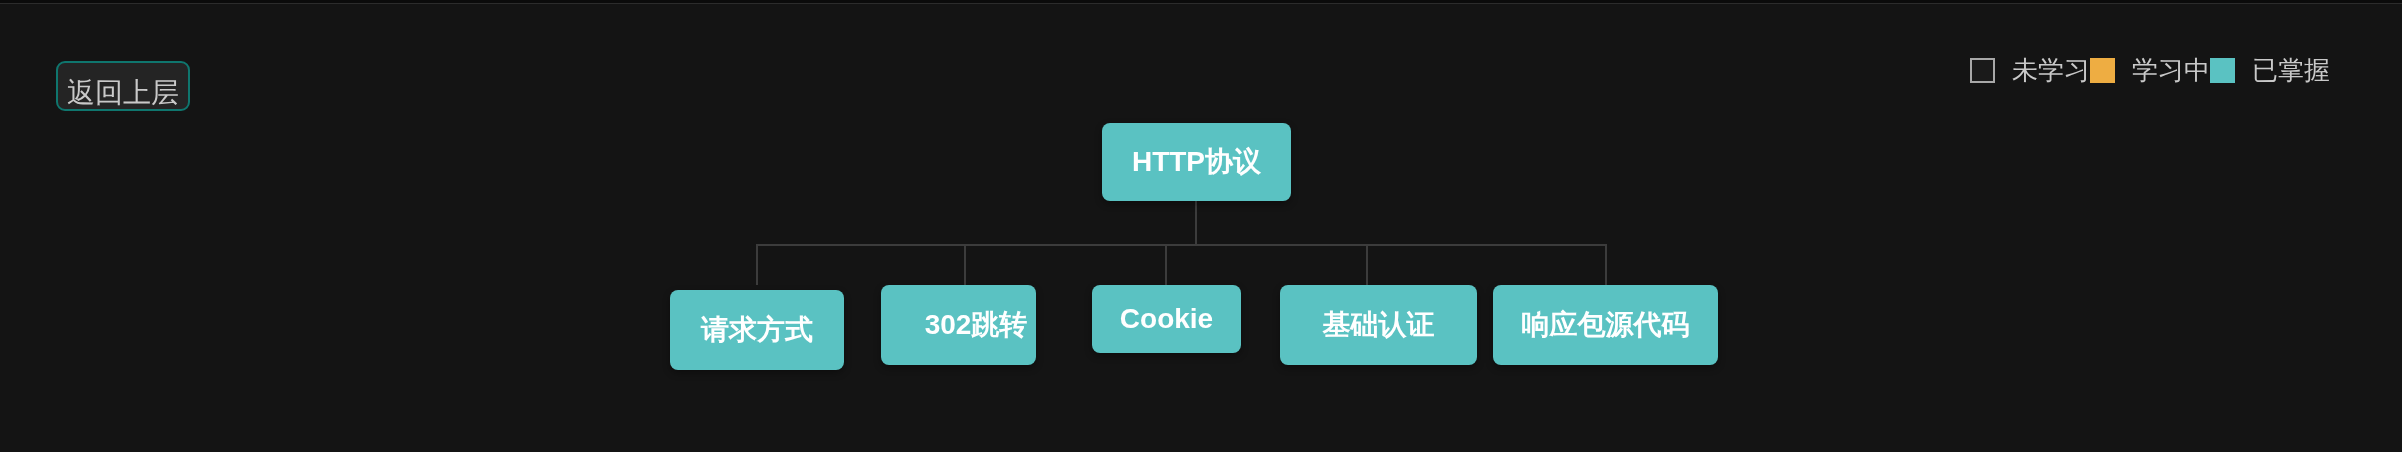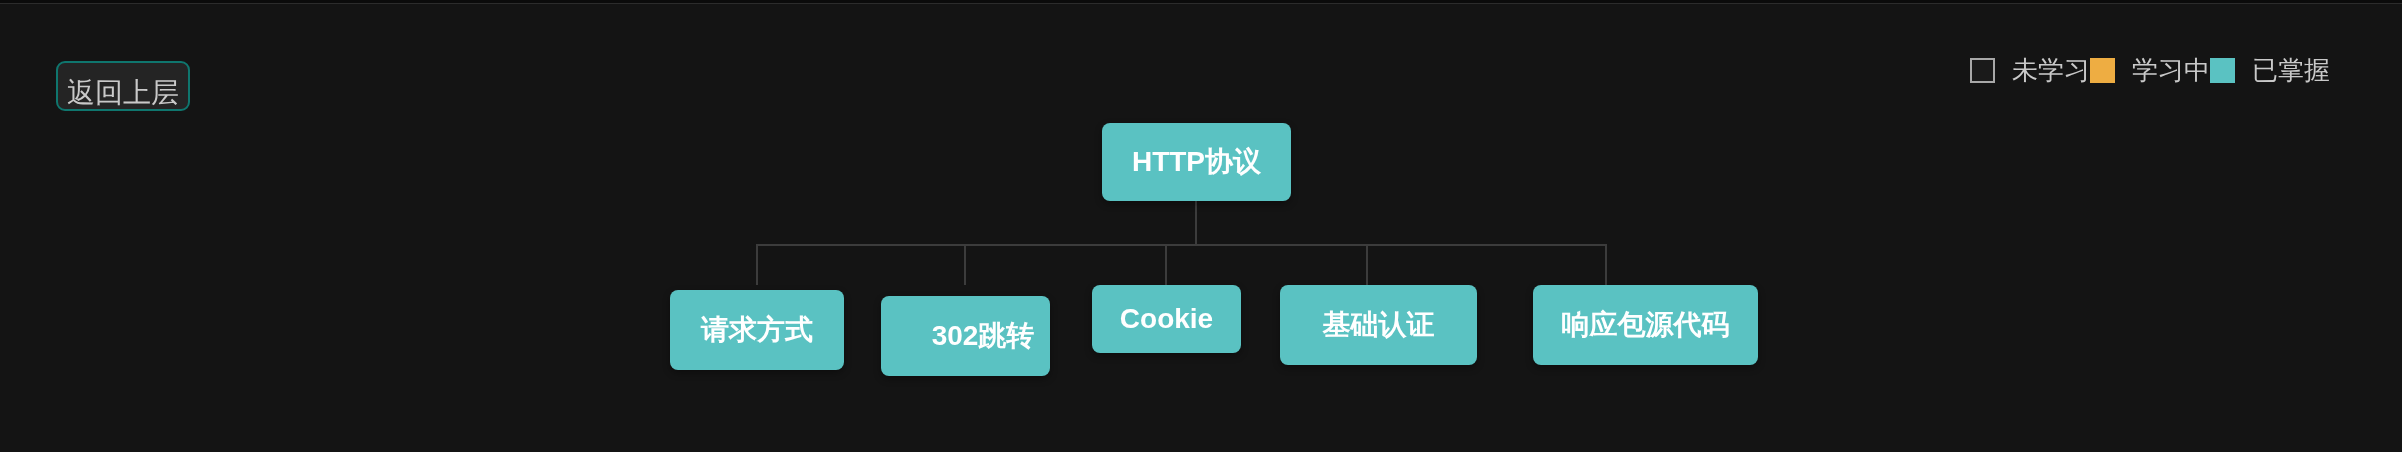--- a/index.html
+++ b/index.html
@@ -81,24 +81,24 @@
     align-items: center;
     justify-content: center;
     cursor: pointer;
     user-select: none;
     box-shadow: 0 3px 7px rgba(0,0,0,0.35);
     font-weight: bold;
   }
   .node.mastered { background: var(--mastered, #5ac2c2); }
   .node-root     { left: 1102px; top: 123px; width: 189px; height: 78px; }
   .node-child-0  { left: 670px;  top: 290px; width: 174px; height: 80px; }
-  .node-child-1  { left: 881px;  top: 296px; width: 169px; height: 80px; padding-left: 35px; }
+  .node-child-1  { left: 881px;  top: 285px; width: 155px; height: 80px; padding-left: 35px; }
   .node-child-2  { left: 1092px; top: 285px; width: 149px; height: 68px; }
   .node-child-3  { left: 1280px; top: 285px; width: 197px; height: 80px; }
-  .node-child-4  { left: 1493px; top: 285px; width: 225px; height: 80px; margin-left: 40px; }
+  .node-child-4  { left: 1493px; top: 285px; width: 225px; height: 80px; }
   
   .line {
     position: absolute;
     background: var(--connector, #3c3c3c);
   }
   .line.stem   { left: 1195px; top: 201px; width: 2px;   height: 44px; }
   .line.bus    { left: 756px;  top: 244px; width: 851px; height: 2px;  }
   .line.drop   { top: 246px; width: 2px; height: 39px; }
   .drop-0 { left: 756px; }
   .drop-1 { left: 964px; }

